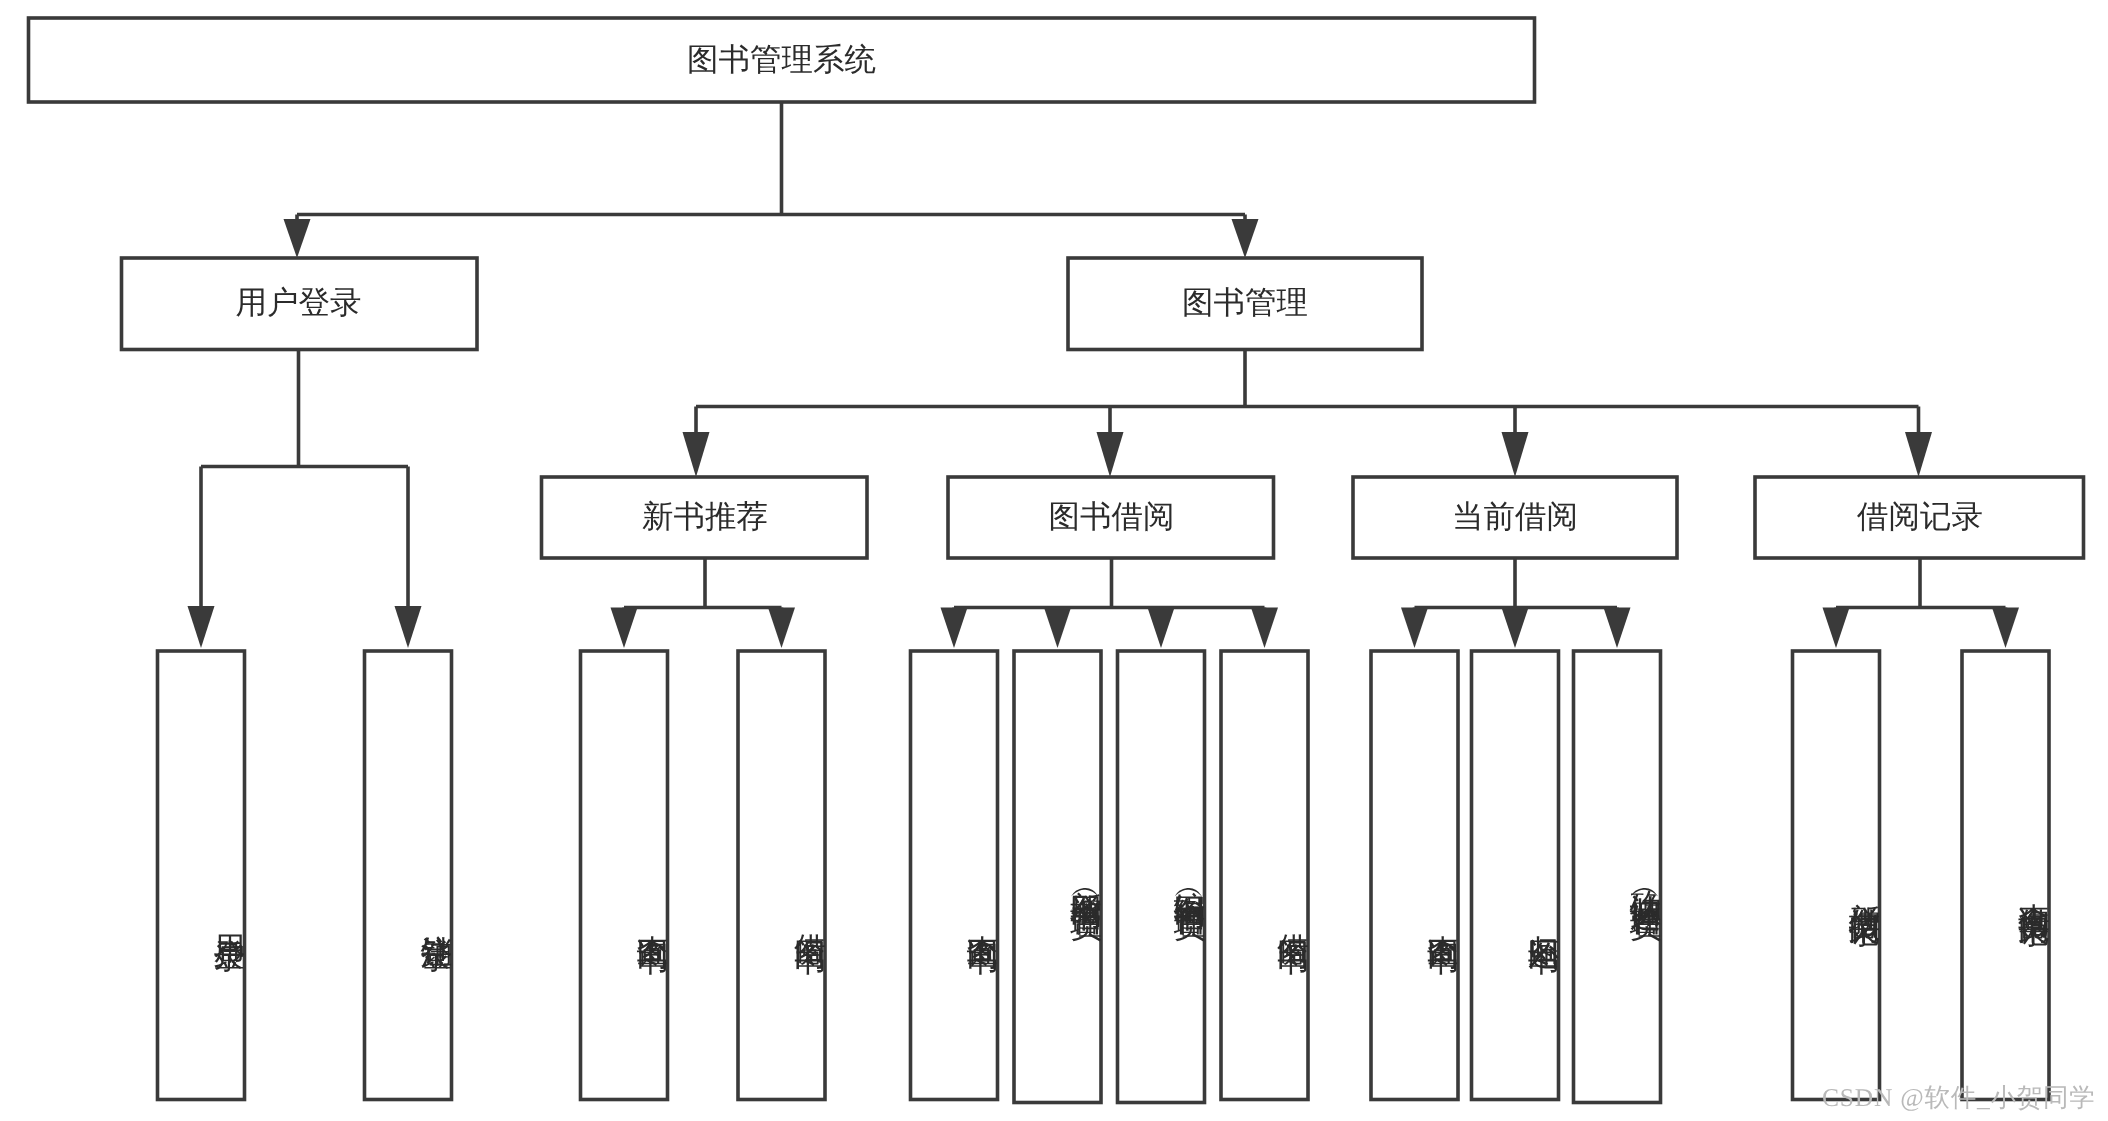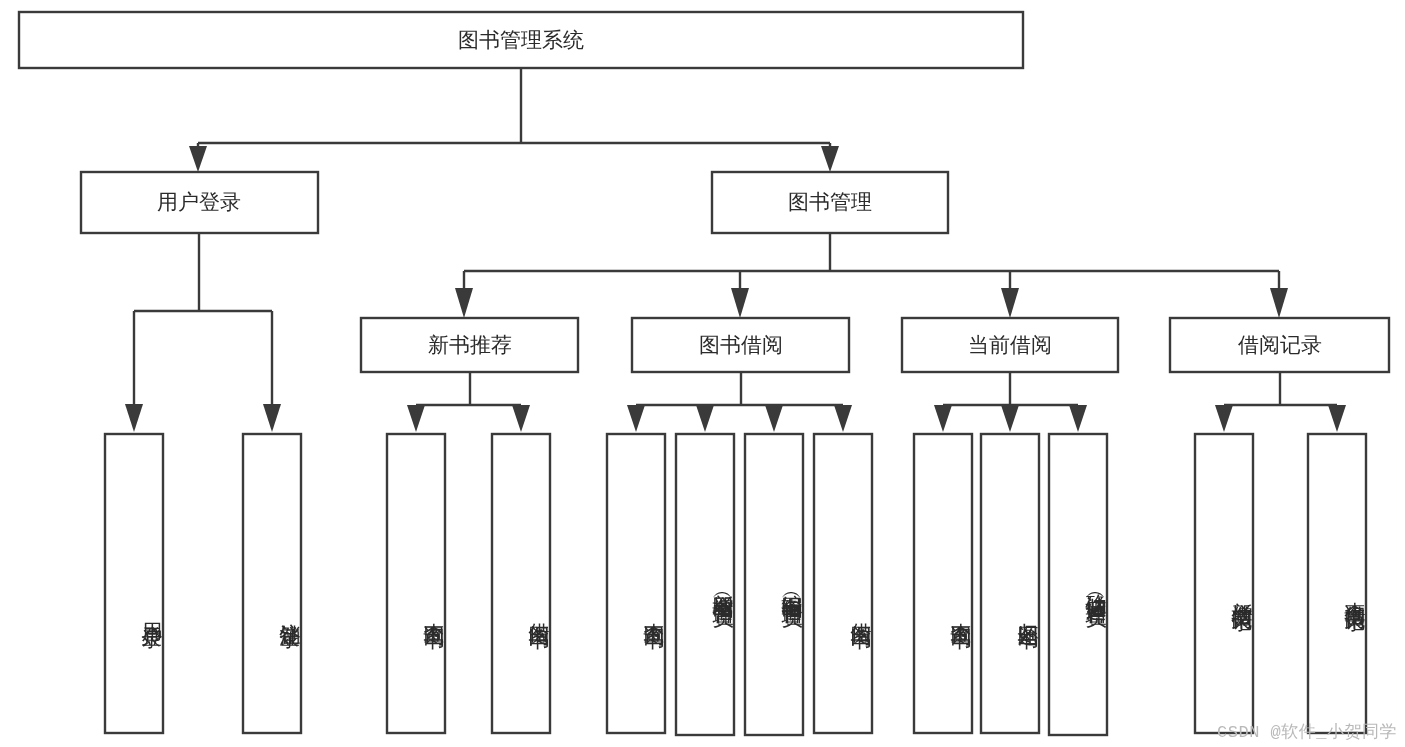--- a/index.html
+++ b/index.html
@@ -60,21 +60,21 @@
     line-height: 1.06;
     color: #2b2b2b;
     letter-spacing: 2px;
     white-space: nowrap;
     pointer-events: none;
   }
   .watermark {
     position: absolute;
     right: 8px;
     bottom: 4px;
-    font-family: Liberation Mono, monospace;
+    font-family: Liberation Serif, serif;
     font-size: 17px;
     color: #b9b9b9;
     letter-spacing: 0.5px;
     white-space: nowrap;
     text-align: center;
   }
 </style>
 </head>
 <body>
 

